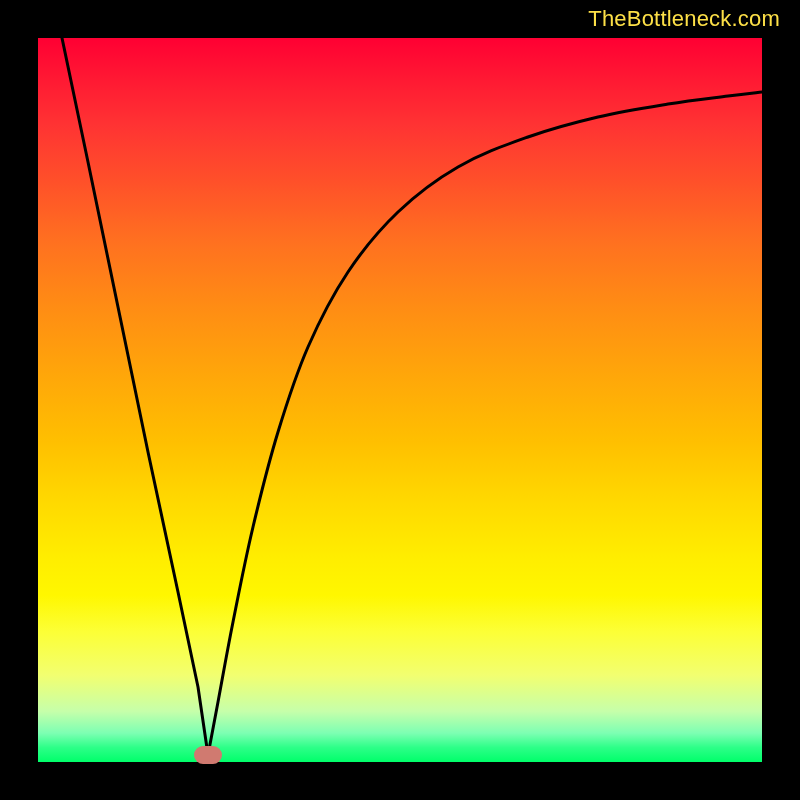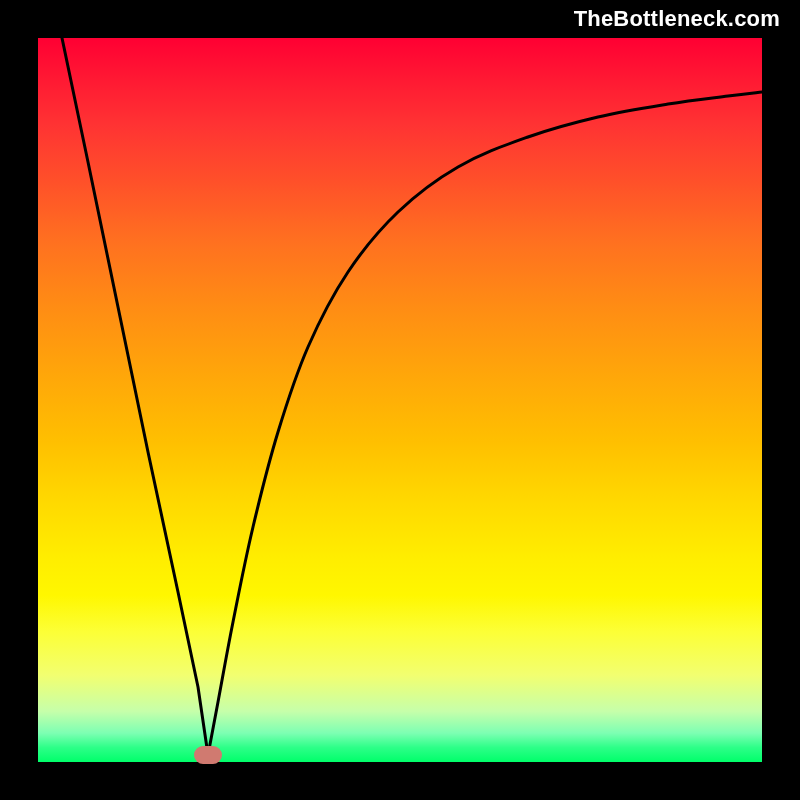--- a/index.html
+++ b/index.html
@@ -35,23 +35,23 @@
       #c6ffaa 93%,
       #7dffb3 96%,
       #2dff88 98%,
       #00ff6a 100%
     );
   }
   .watermark {
     position: absolute;
     top: 6px;
     right: 20px;
-    color: #ffffff;
+    color: #fde047;
     font-size: 22px;
-    font-weight: 700;
+    font-weight: 400;
     letter-spacing: 0.2px;
   }
   svg.curve {
     position: absolute;
     left: 0;
     top: 0;
     width: 724px;
     height: 724px;
   }
   .curve path {

